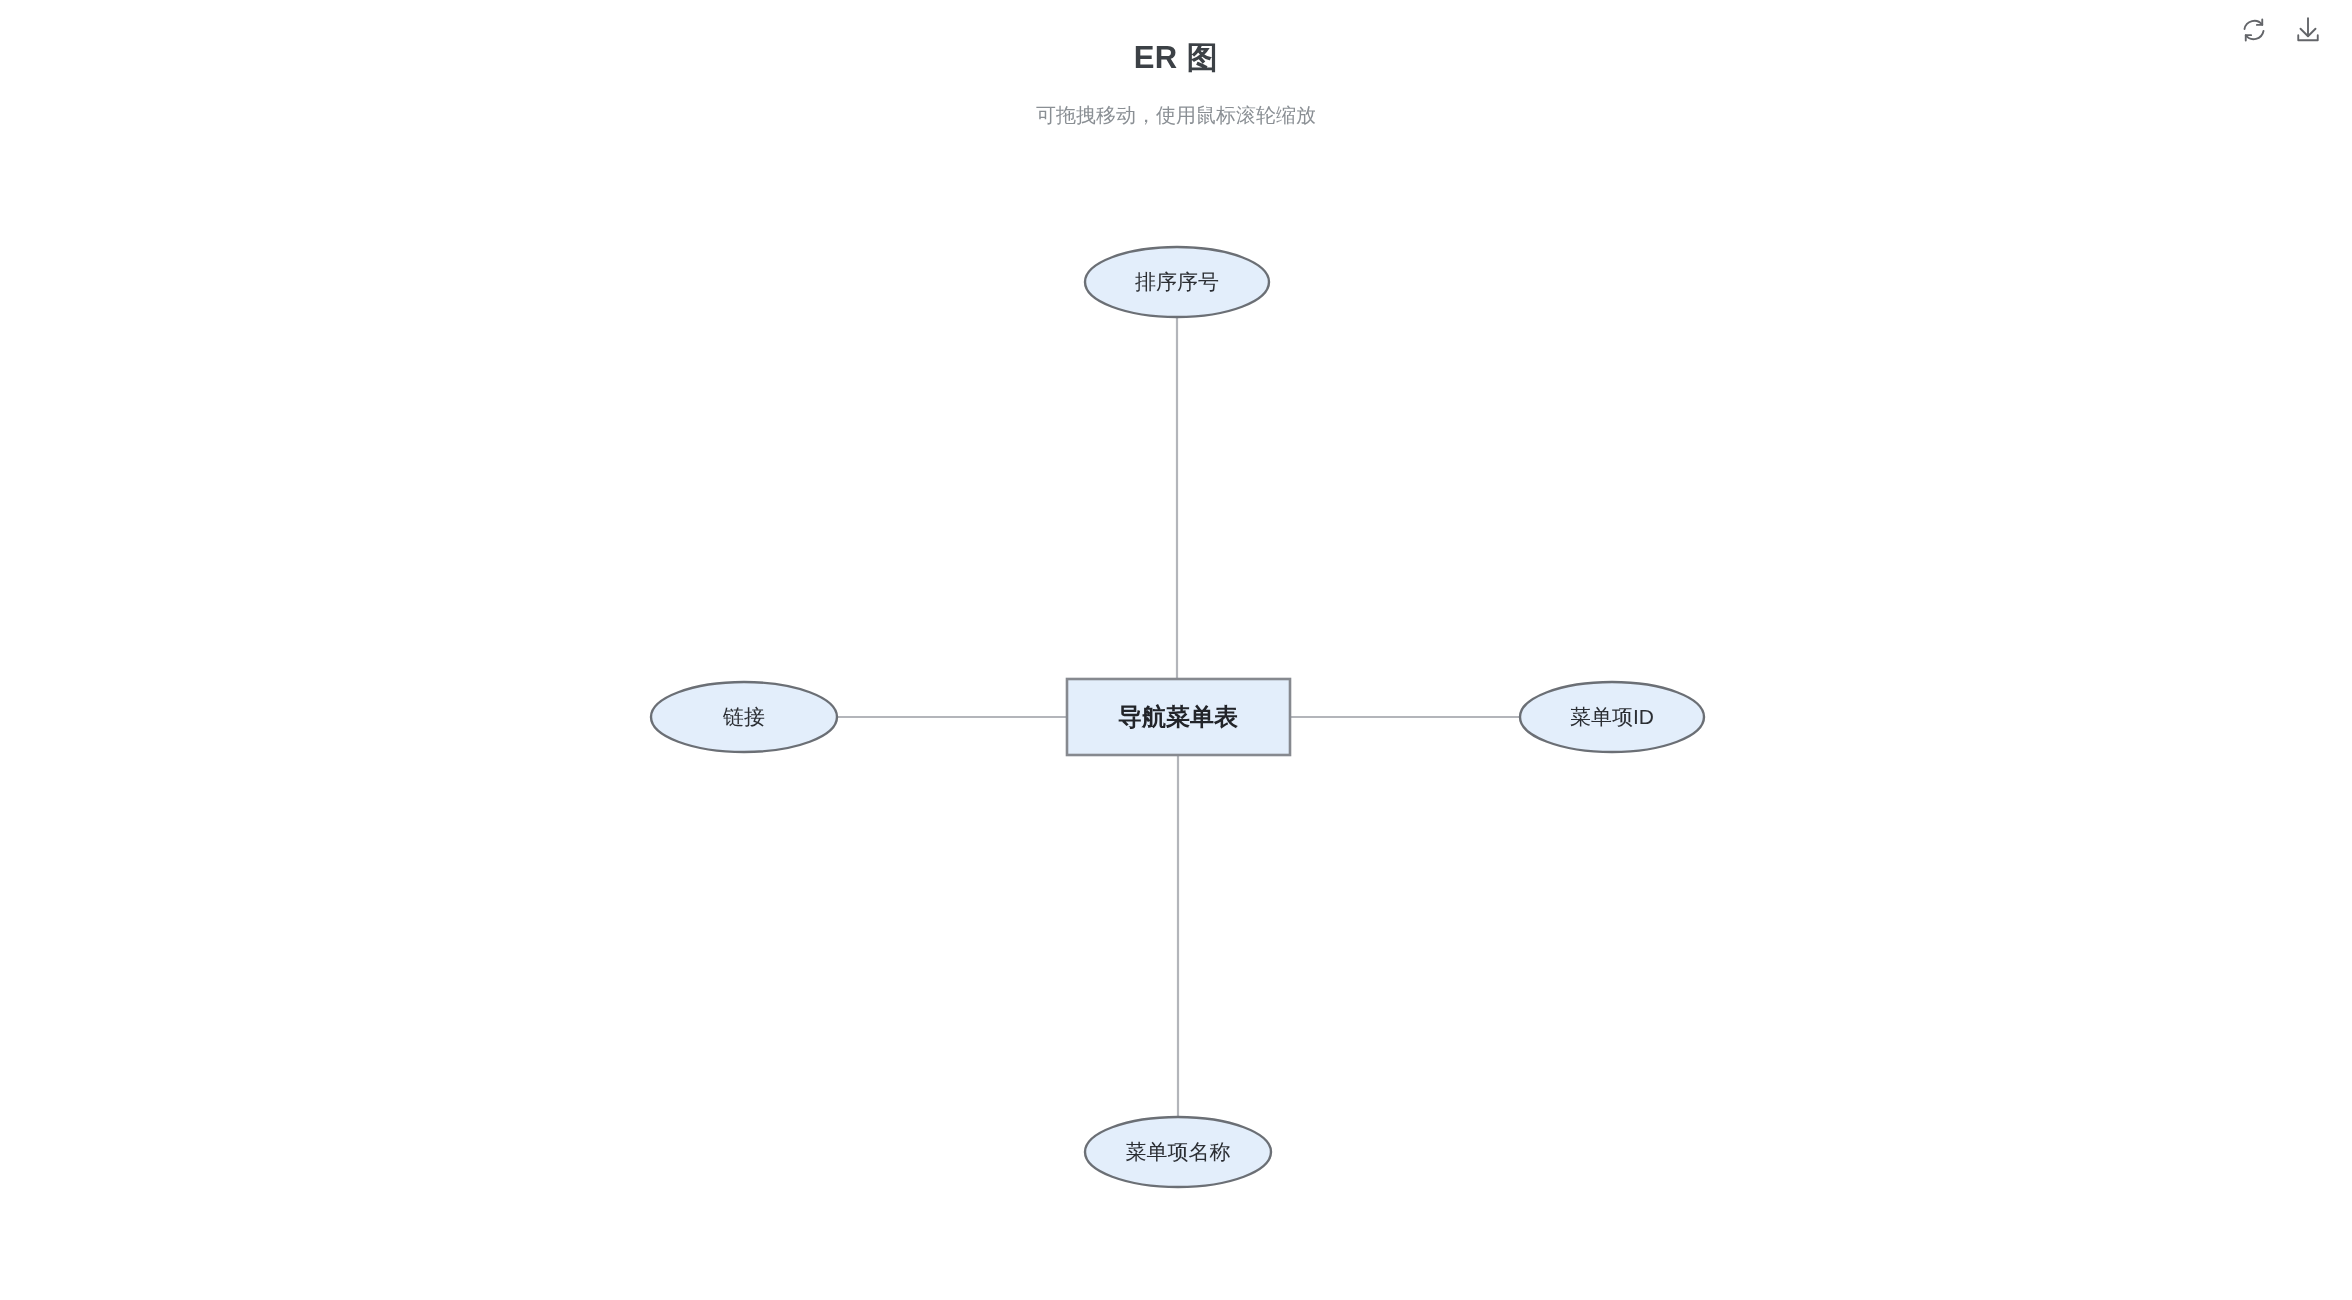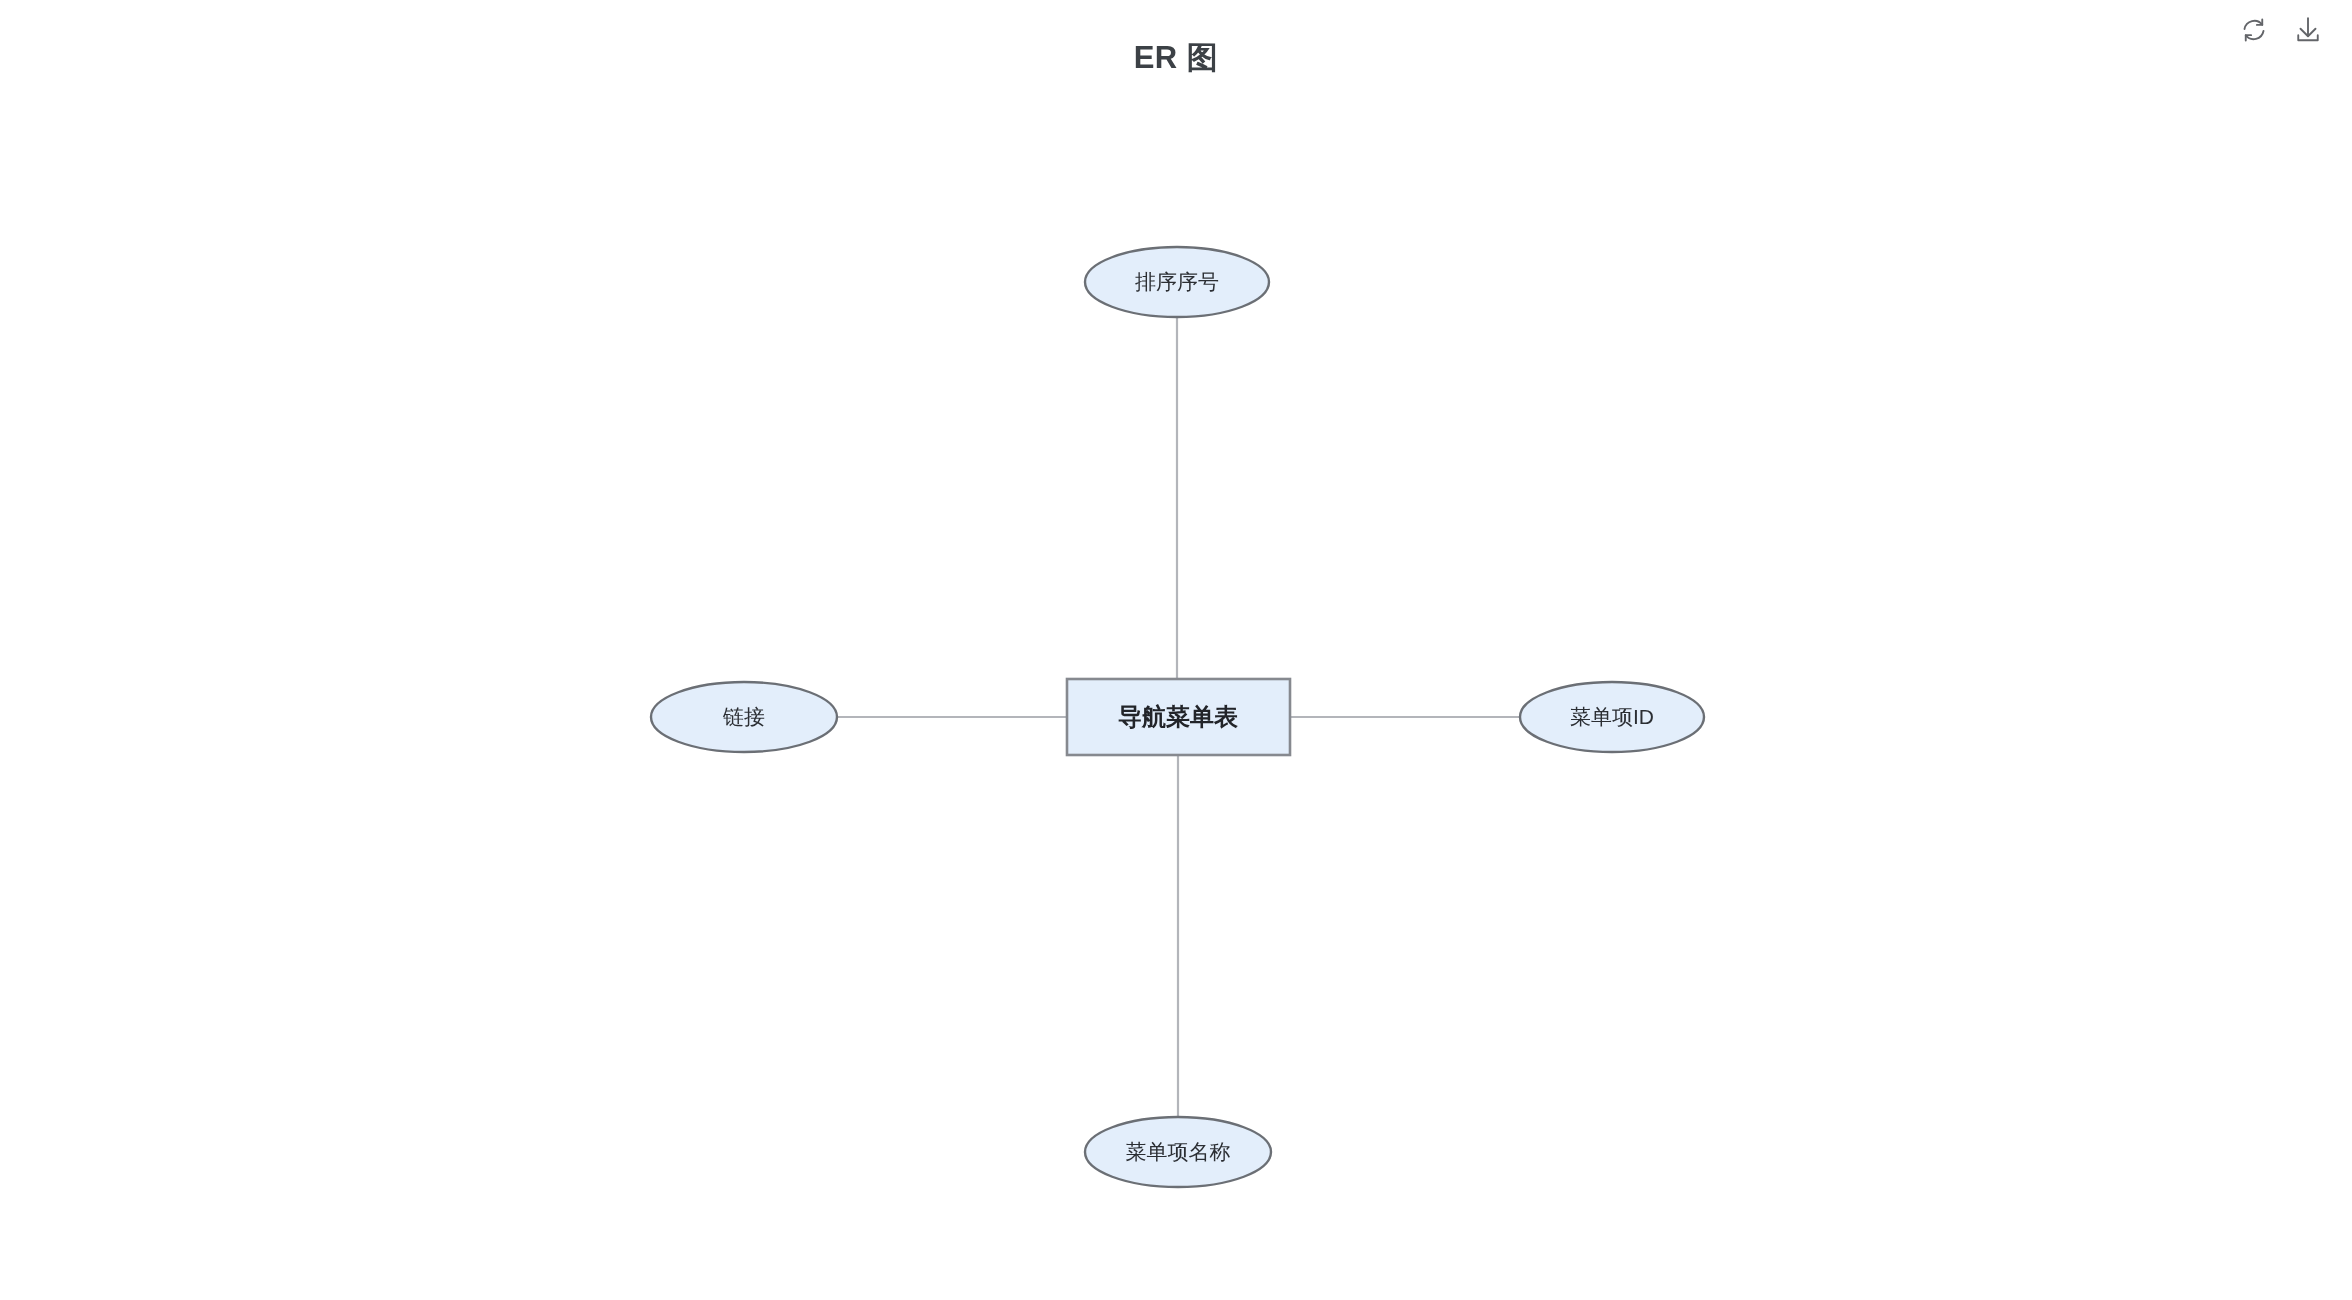--- a/index.html
+++ b/index.html
@@ -112,20 +112,21 @@
     fill: #2b2e33;
   }
 </style>
 </head>
 <body>
 
 <div id="app">
 
   <div class="header">
     <div class="page-title">ER 图</div>
+    <div class="page-subtitle">可拖拽移动，使用鼠标滚轮缩放</div>
   </div>
 
   <div class="toolbar">
     <button class="tool-btn" title="">
       <span>
         <svg width="30" height="30" viewBox="0 0 24 24" fill="none" stroke="#636569" stroke-width="1.5" stroke-linecap="round" stroke-linejoin="round">
           <path d="M18.6 7.8 A8 8 0 0 0 4.4 11.2"></path>
           <path d="M5.4 16.2 A8 8 0 0 0 19.6 12.8"></path>
           <polyline points="18.6,3.6 18.6,7.9 14.3,7.9"></polyline>
           <polyline points="5.4,20.4 5.4,16.1 9.7,16.1"></polyline>

